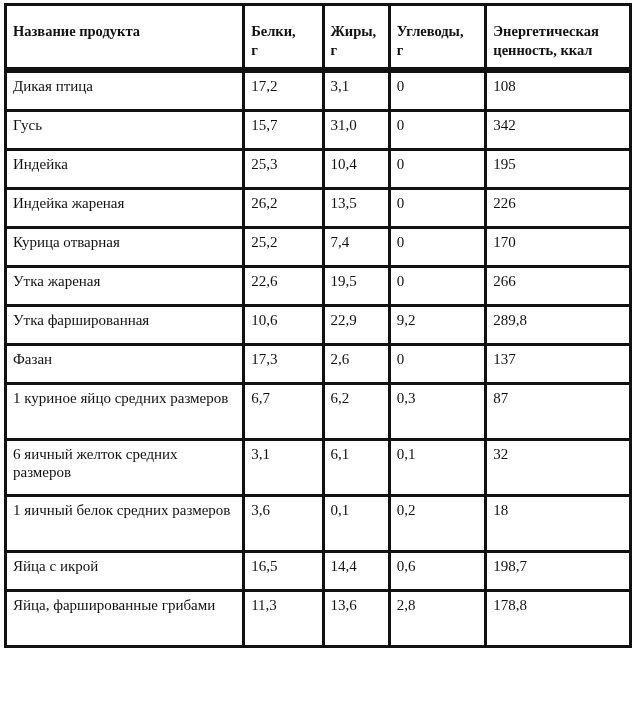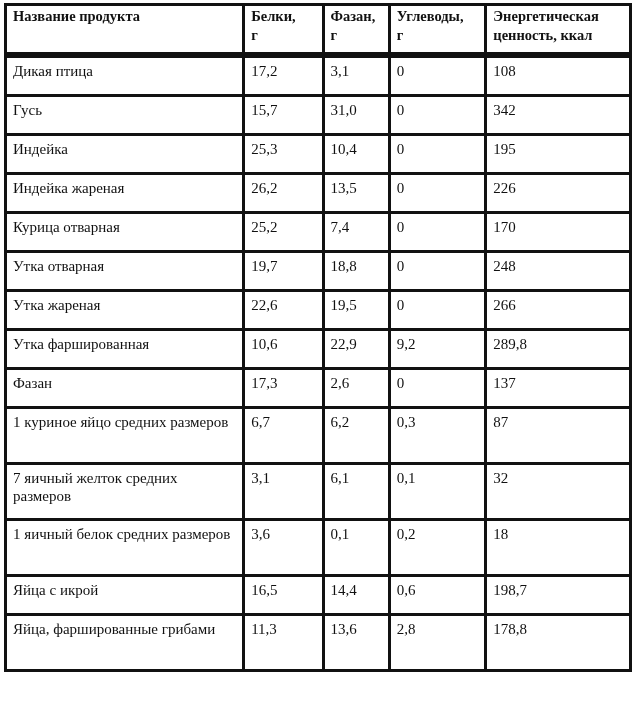--- a/index.html
+++ b/index.html
@@ -51,21 +51,21 @@
 
   table.nutrition tr:first-child > th,
   table.nutrition tr:first-child > td {
     border-top: 3px solid #111111;
   }
 
   table.nutrition thead th {
     font-weight: bold;
     font-size: 14.5px;
     line-height: 19px;
-    padding-top: 1px;
+    padding-top: 16px;
   }
 
   
   col.c-name  { width: 240px; }
   col.c-prot  { width: 79px;  }
   col.c-fat   { width: 66px;  }
   col.c-carb  { width: 96px;  }
   col.c-kcal  { width: 144px; }
 
   .row-single td { height: 27px; margin-left: 32px; }
@@ -86,21 +86,21 @@
       <col class="c-kcal">
     </colgroup>
     <thead>
       <tr>
         <th class="hdr-cell">Название продукта</th>
         <th class="hdr-cell">
           <span>Белки,</span><br>
           <span>г</span>
         </th>
         <th class="hdr-cell">
-          <span>Фазан,</span><br>
+          <span>Жиры,</span><br>
           <span>г</span>
         </th>
         <th class="hdr-cell">
           <span>Углеводы,</span><br>
           <span>г</span>
         </th>
         <th class="hdr-cell">
           <span>Энергетическая</span><br>
           <span>ценность, ккал</span>
         </th>
@@ -134,27 +134,20 @@
           <td>13,5</td>
           <td>0</td>
           <td>226</td>
         </tr>
         <tr class="row-single">
           <td>Курица отварная</td>
           <td>25,2</td>
           <td>7,4</td>
           <td>0</td>
           <td>170</td>
-        </tr>
-        <tr class="row-single">
-          <td>Утка отварная</td>
-          <td>19,7</td>
-          <td>18,8</td>
-          <td>0</td>
-          <td>248</td>
         </tr>
         <tr class="row-single">
           <td>Утка жареная</td>
           <td>22,6</td>
           <td>19,5</td>
           <td>0</td>
           <td>266</td>
         </tr>
         <tr class="row-single">
           <td>Утка фаршированная</td>
@@ -171,21 +164,21 @@
           <td>137</td>
         </tr>
         <tr class="row-double">
           <td>1 куриное яйцо средних размеров</td>
           <td>6,7</td>
           <td>6,2</td>
           <td>0,3</td>
           <td>87</td>
         </tr>
         <tr class="row-double">
-          <td>7 яичный желток средних размеров</td>
+          <td>6 яичный желток средних размеров</td>
           <td>3,1</td>
           <td>6,1</td>
           <td>0,1</td>
           <td>32</td>
         </tr>
         <tr class="row-double">
           <td>1 яичный белок средних размеров</td>
           <td>3,6</td>
           <td>0,1</td>
           <td>0,2</td>

